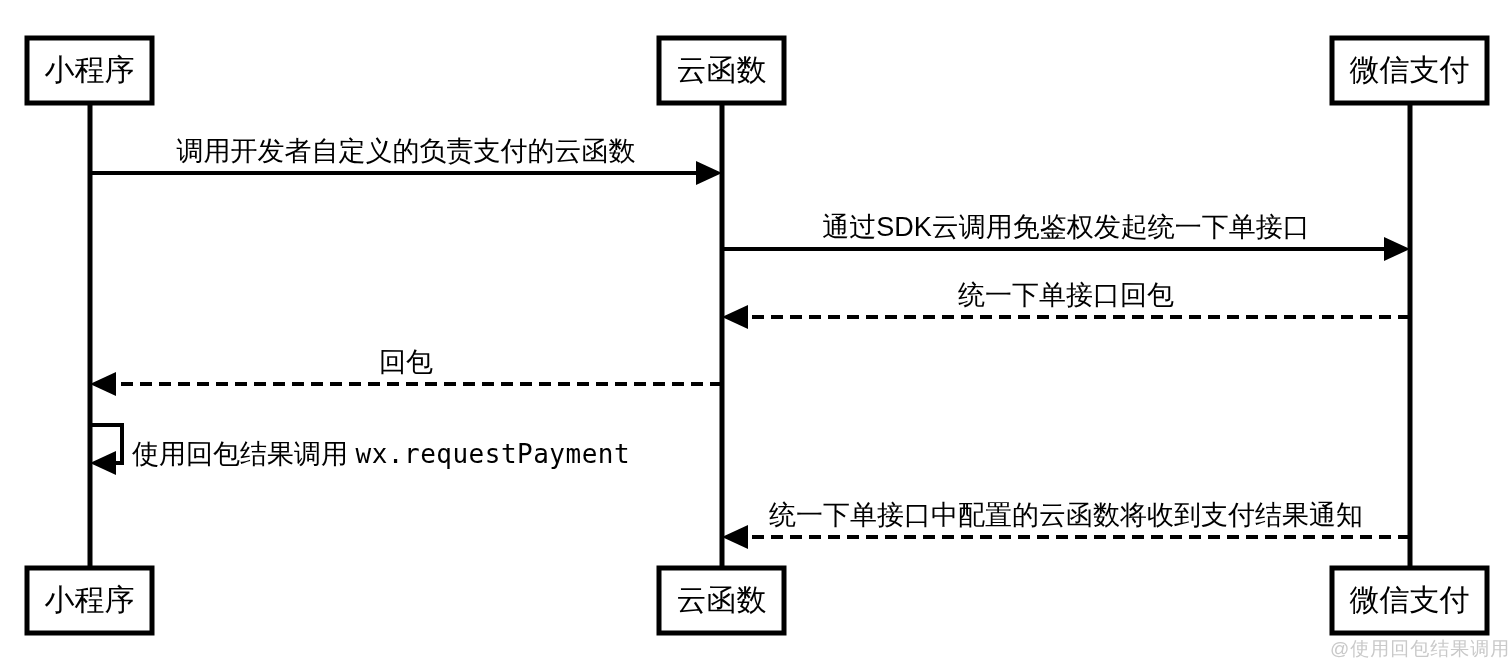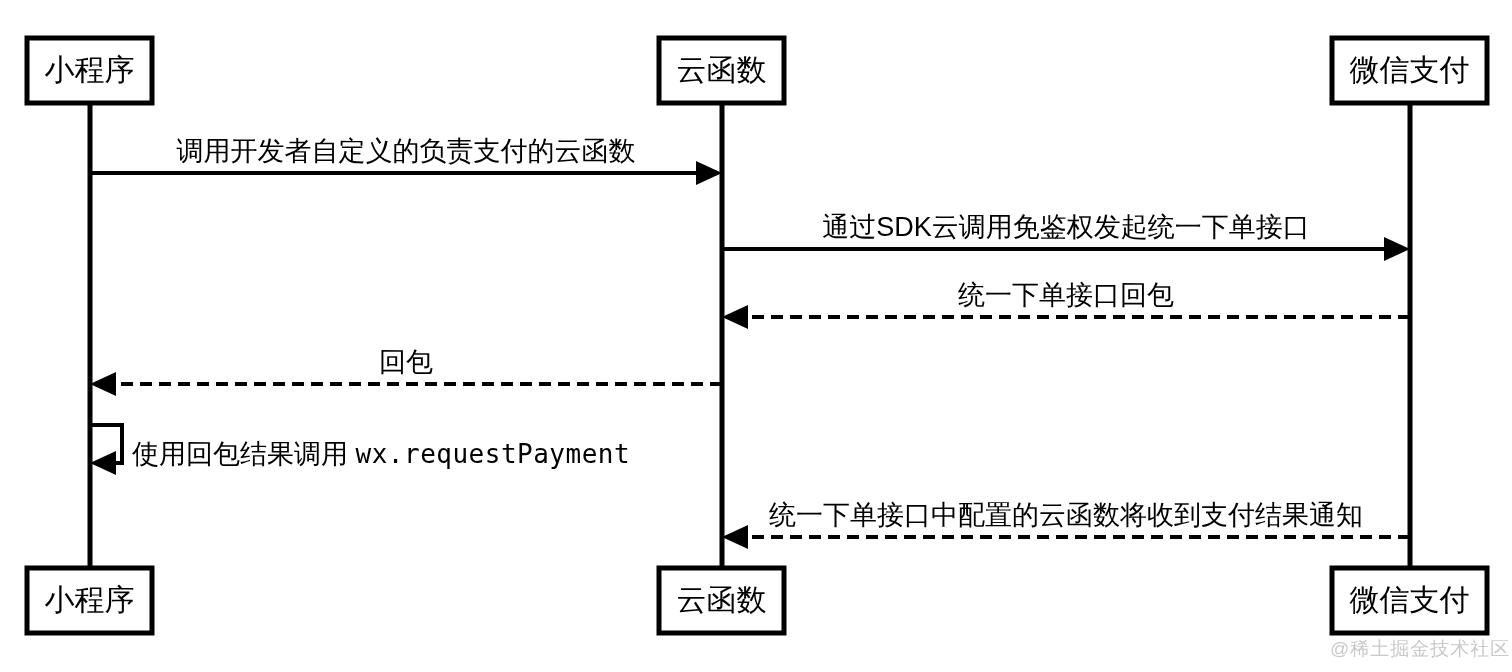--- a/index.html
+++ b/index.html
@@ -157,15 +157,15 @@
       <text class="participant-label" x="721.5" y="602">云函数</text>
     </g>
 
     <g>
       <rect class="participant-box" x="1332" y="568" width="155" height="65"></rect>
       <text class="participant-label" x="1409.5" y="602">微信支付</text>
     </g>
 
   </svg>
 
-  <div class="watermark" style="left: 1330px; top: 636px;">@稀土掘金技术社区</div>
+  <div class="watermark" style="left: 1330px; top: 636px;">@使用回包结果调用</div>
 
 </div>
 
 </body></html>

